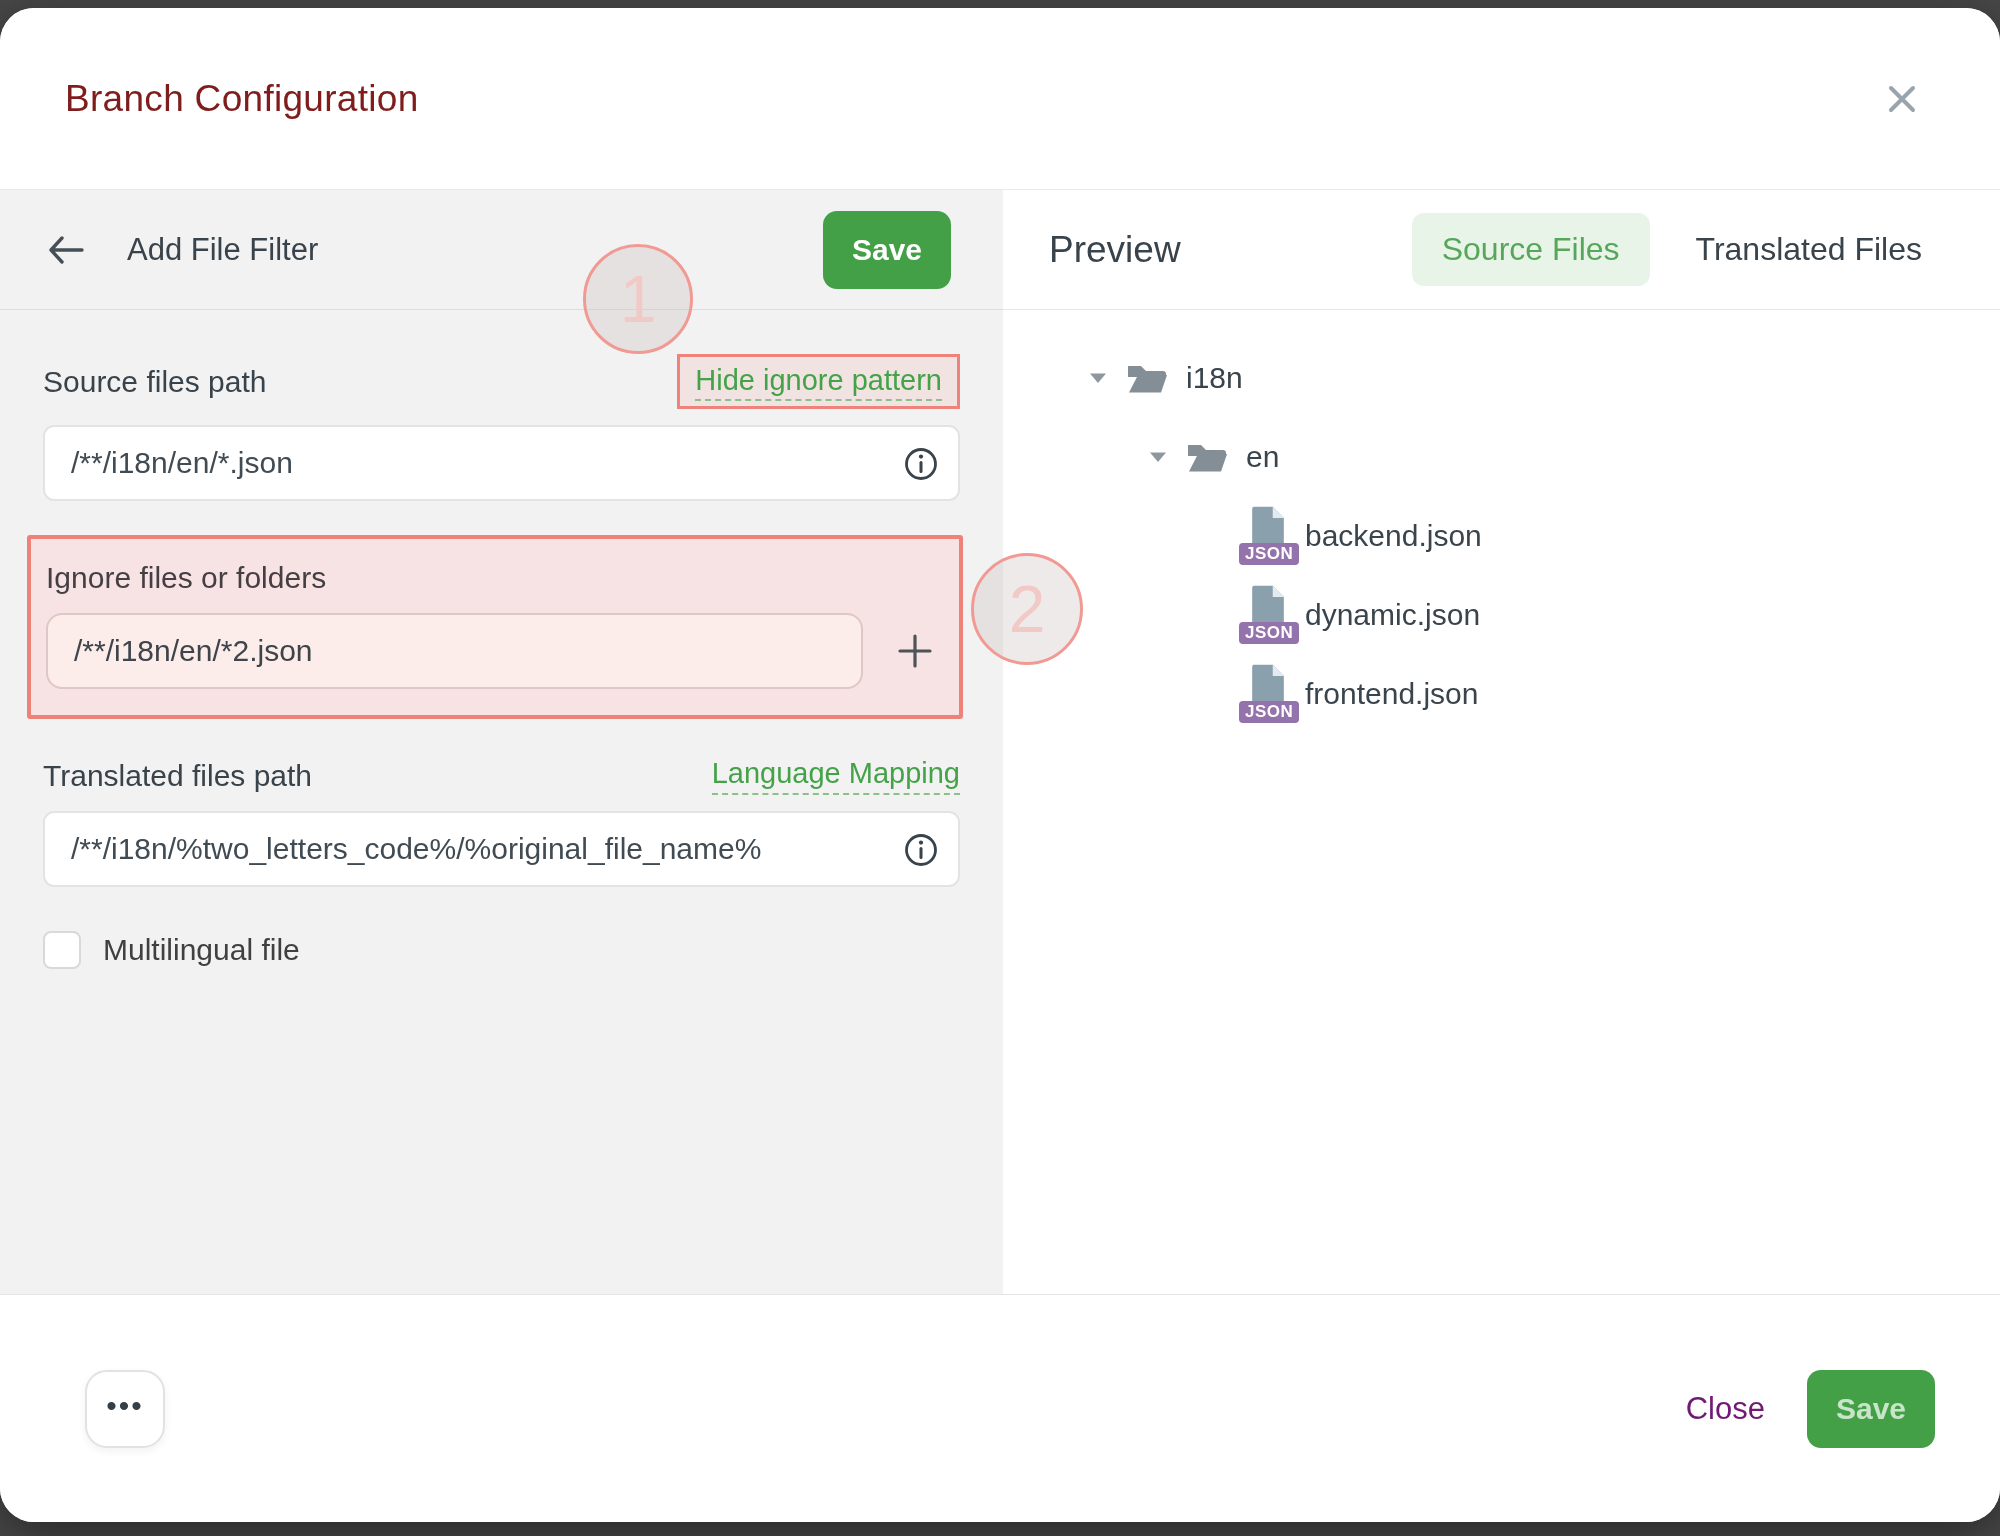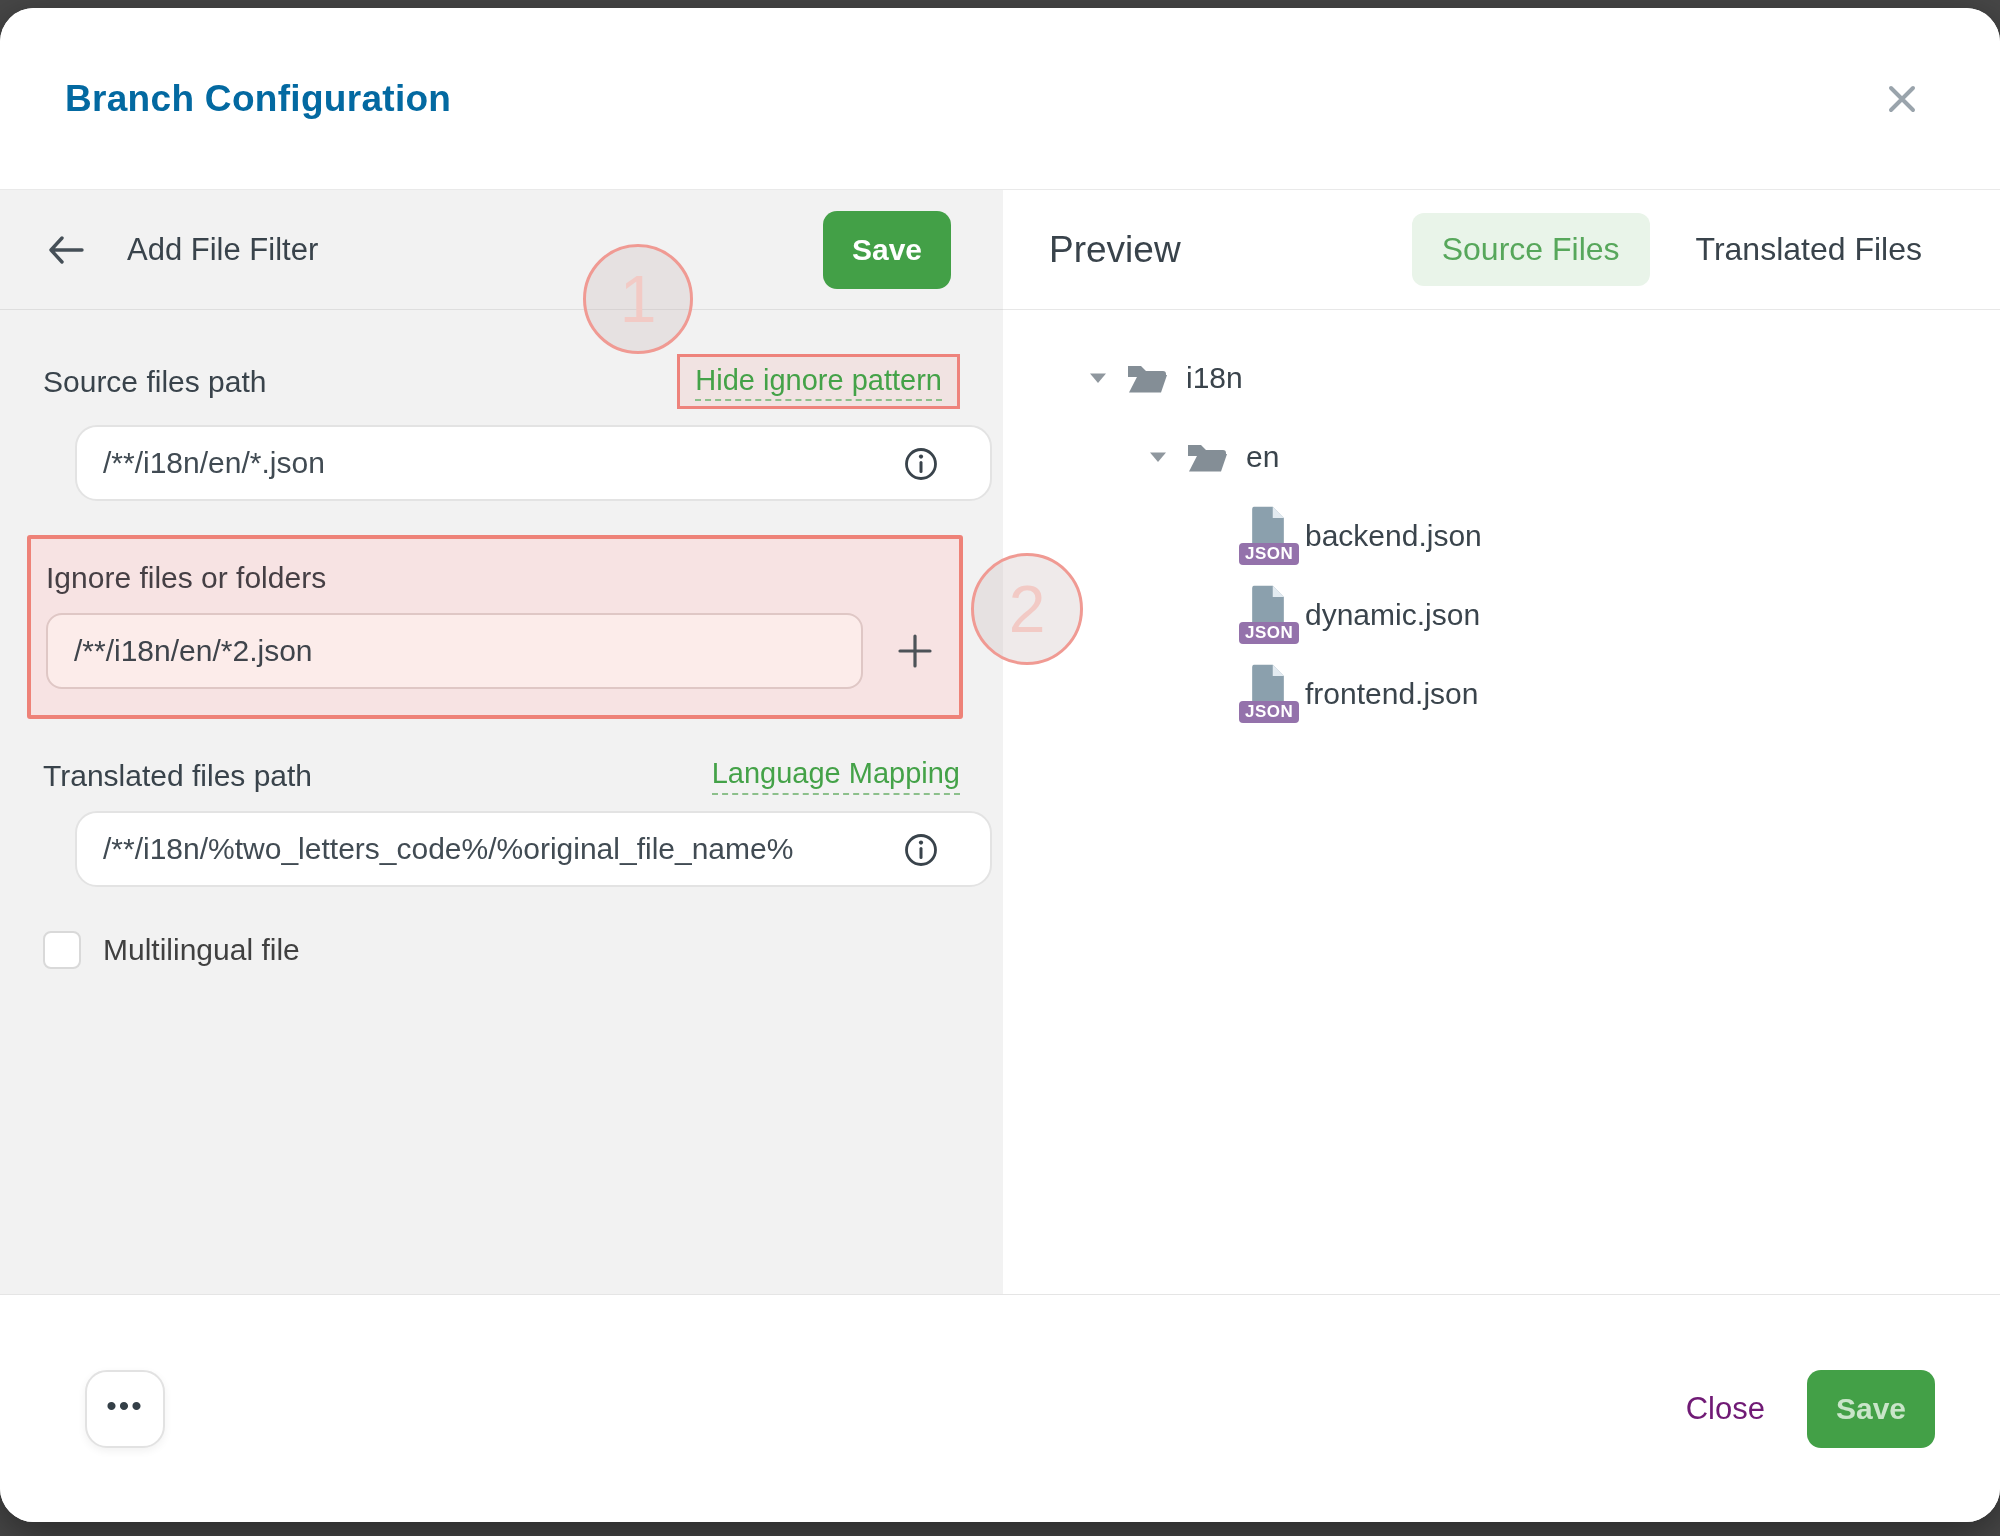--- a/index.html
+++ b/index.html
@@ -14,21 +14,21 @@
     position:absolute;left:0;top:8px;width:2000px;height:1514px;
     background:#ffffff;border-radius:34px;overflow:hidden;
     box-shadow:0 12px 48px rgba(0,0,0,.45);
   }
   
   .modal-header{
     height:182px;display:flex;align-items:center;
     padding:0 75px 0 65px;background:#fff;
     border-bottom:1px solid #e9e9e9;box-sizing:border-box;
   }
-  .modal-title{font-size:37px;font-weight:700;color:#0369a1;letter-spacing:.3px;}
+  .modal-title{font-size:37px;font-weight:400;color:#7f1d1d;letter-spacing:.3px;}
   .close-btn{margin-left:auto;width:46px;height:46px;display:flex;align-items:center;justify-content:center;cursor:pointer;background:none;border:none;padding:0;}
   
   .modal-body{display:flex;height:1104px;}
   .left-panel{width:1003px;background:#f2f2f2;box-sizing:border-box;display:flex;flex-direction:column;}
   .panel-header{
     height:120px;display:flex;align-items:center;flex:none;
     padding:0 52px 0 45px;border-bottom:1px solid #dedede;box-sizing:border-box;
   }
   .back-btn{background:none;border:none;padding:0;cursor:pointer;display:flex;align-items:center;}
   .panel-title{font-size:31px;font-weight:500;color:#39434b;margin-left:42px;}
@@ -46,23 +46,23 @@
     font-size:29px;color:#44a248;text-decoration:none;
     border-bottom:2px dashed #8cc08b;padding-bottom:3px;cursor:pointer;
   }
   .hide-pattern-highlight{
     border:3px solid #ee837c;background:rgba(238,131,124,.13);
     padding:7px 15px 9px 15px;
   }
   .input-wrap{position:relative;margin-top:16px;}
   .text-input{
     width:100%;height:76px;box-sizing:border-box;
-    background:#fff;border:2px solid #e3e3e3;border-radius:22px;
+    background:#fff;border:2px solid #e3e3e3;border-radius:11px;
     font-size:30px;color:#414b53;padding:0 70px 0 26px;
-    font-family:inherit;outline:none;margin-left:32px;
+    font-family:inherit;outline:none;
   }
   .info-btn{
     position:absolute;right:20px;top:20px;width:38px;height:38px;
     background:none;border:none;padding:0;cursor:pointer;display:flex;align-items:center;justify-content:center;
   }
   
   .ignore-section{
     margin-top:34px;margin-left:-16px;width:calc(100% + 19px);box-sizing:border-box;
     border:4px solid #ee8278;border-radius:3px;background:#f7e3e3;
     padding:22px 14px 26px 15px;

